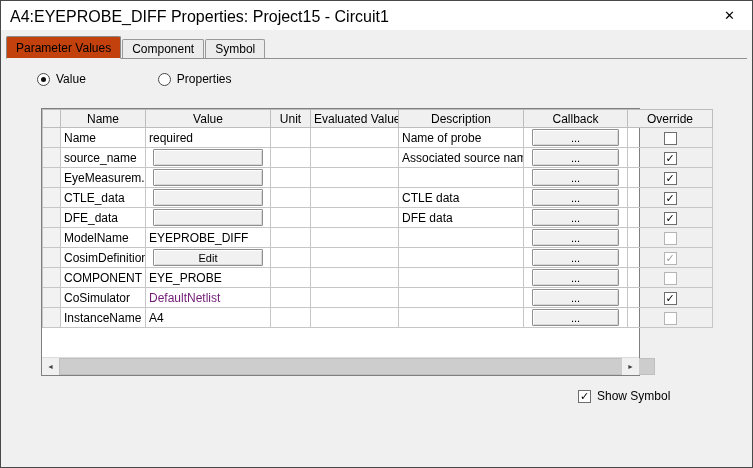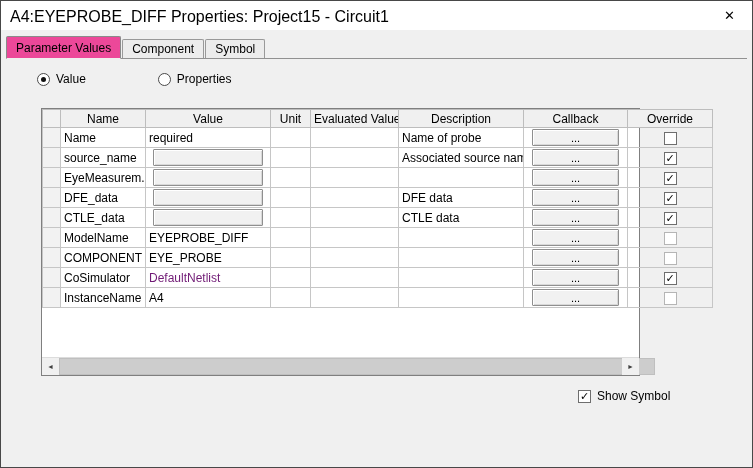--- a/index.html
+++ b/index.html
@@ -7,21 +7,21 @@
   .dialog{position:relative;width:753px;height:468px;border:1px solid #484848;background:#f0f0f0;box-sizing:border-box;overflow:hidden;}
 
   
   .titlebar{position:absolute;top:0;left:0;right:0;height:29px;background:#ffffff;}
   .title{position:absolute;left:9px;top:7px;font-size:16px;white-space:nowrap;}
   .close-btn{position:absolute;right:0;top:0;width:45px;height:29px;display:flex;align-items:center;justify-content:center;font-size:13px;color:#000;cursor:default;}
 
   
   .tabstrip{position:absolute;left:5px;right:5px;top:33px;height:24px;display:flex;align-items:flex-end;border-bottom:1px solid #919191;}
   .tab{box-sizing:border-box;padding:0 9px;border:1px solid #999;border-bottom:none;border-radius:2px 2px 0 0;background:#ececec;height:19px;line-height:18px;white-space:nowrap;margin-right:1px;}
-  .tab.active{background:#ec4899;height:23px;line-height:22px;margin-bottom:-1px;border-color:#8a8a8a;border-bottom:1px solid #f0f0f0;z-index:2;}
+  .tab.active{background:#c2410c;height:23px;line-height:22px;margin-bottom:-1px;border-color:#8a8a8a;border-bottom:1px solid #f0f0f0;z-index:2;}
 
   
   .radio-row{position:absolute;left:36px;top:71px;display:flex;gap:72px;align-items:center;}
   .radio-item{display:flex;align-items:center;gap:6px;}
   .radio{box-sizing:border-box;width:13px;height:13px;border:1px solid #4a4a4a;border-radius:50%;background:#fff;position:relative;}
   .radio.selected::after{content:"";position:absolute;left:3px;top:3px;width:5px;height:5px;border-radius:50%;background:#111;}
 
   
   .table-wrap{position:absolute;left:40px;top:107px;width:599px;height:268px;background:#ffffff;border:1px solid #7f7f7f;box-sizing:border-box;}
   table{border-collapse:collapse;table-layout:fixed;width:670px;font-size:12px;}
@@ -137,57 +137,71 @@
             <td class="unit"></td>
             <td class="eval"></td>
             <td class="desc"></td>
             <td class="cbcol">
               <button class="pbtn">...</button>
             </td>
             <td class="ovr"><span class="chk">✓</span></td>
           </tr>
           <tr>
             <td class="sel"></td>
+            <td class="name">CTLE_data</td>
+            <td class="value">
+              <button class="pbtn"></button>
+            </td>
+            <td class="unit"></td>
+            <td class="eval"></td>
+            <td class="desc">CTLE data</td>
+            <td class="cbcol">
+              <button class="pbtn">...</button>
+            </td>
+            <td class="ovr"><span class="chk">✓</span></td>
+          </tr>
+          <tr>
+            <td class="sel"></td>
             <td class="name">DFE_data</td>
             <td class="value">
               <button class="pbtn"></button>
             </td>
             <td class="unit"></td>
             <td class="eval"></td>
             <td class="desc">DFE data</td>
-            <td class="cbcol">
-              <button class="pbtn">...</button>
-            </td>
-            <td class="ovr"><span class="chk">✓</span></td>
-          </tr>
-          <tr>
-            <td class="sel"></td>
-            <td class="name">CTLE_data</td>
-            <td class="value">
-              <button class="pbtn"></button>
-            </td>
-            <td class="unit"></td>
-            <td class="eval"></td>
-            <td class="desc">CTLE data</td>
             <td class="cbcol">
               <button class="pbtn">...</button>
             </td>
             <td class="ovr"><span class="chk">✓</span></td>
           </tr>
           <tr>
             <td class="sel"></td>
             <td class="name">ModelName</td>
             <td class="value">EYEPROBE_DIFF</td>
             <td class="unit"></td>
             <td class="eval"></td>
             <td class="desc"></td>
             <td class="cbcol">
               <button class="pbtn">...</button>
             </td>
             <td class="ovr"><span class="chk disabled"></span></td>
+          </tr>
+          <tr>
+            <td class="sel"></td>
+            <td class="name">CosimDefinition</td>
+            <td class="value">
+              <button class="pbtn">Edit</button>
+            </td>
+            <td class="unit"></td>
+            <td class="eval"></td>
+            <td class="desc"></td>
+            <td class="cbcol">
+              <button class="pbtn">...</button>
+            </td>
+            <td class="ovr"><span class="chk disabled">✓</span></td>
           </tr>
           <tr>
             <td class="sel"></td>
             <td class="name">COMPONENT</td>
             <td class="value">EYE_PROBE</td>
             <td class="unit"></td>
             <td class="eval"></td>
             <td class="desc"></td>
             <td class="cbcol">
               <button class="pbtn">...</button>

